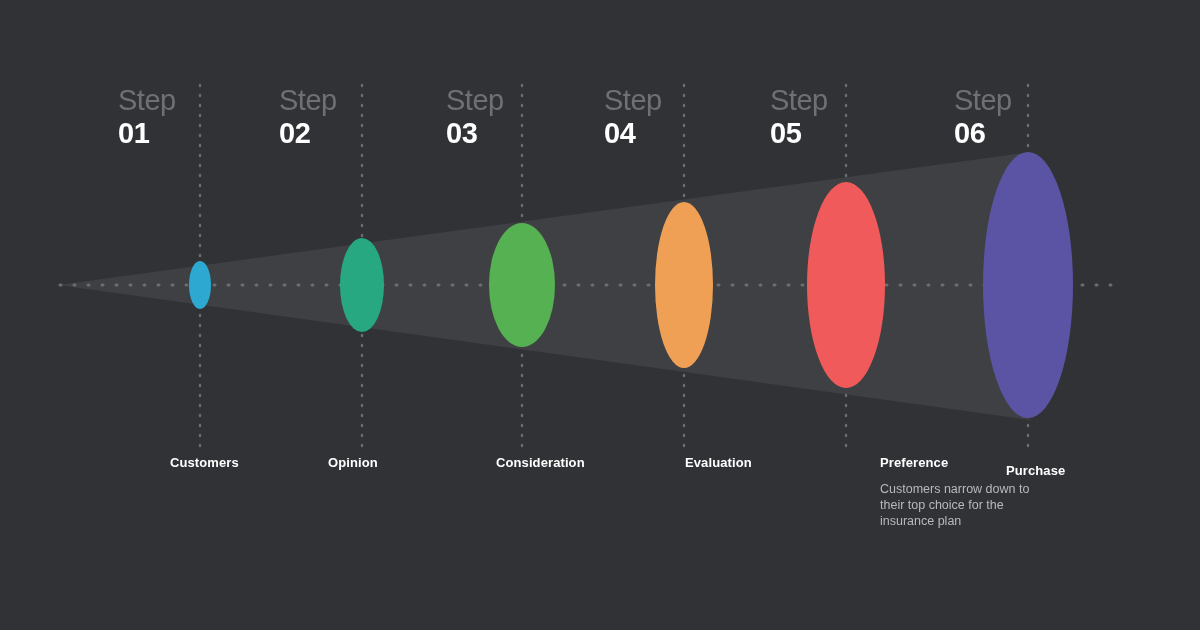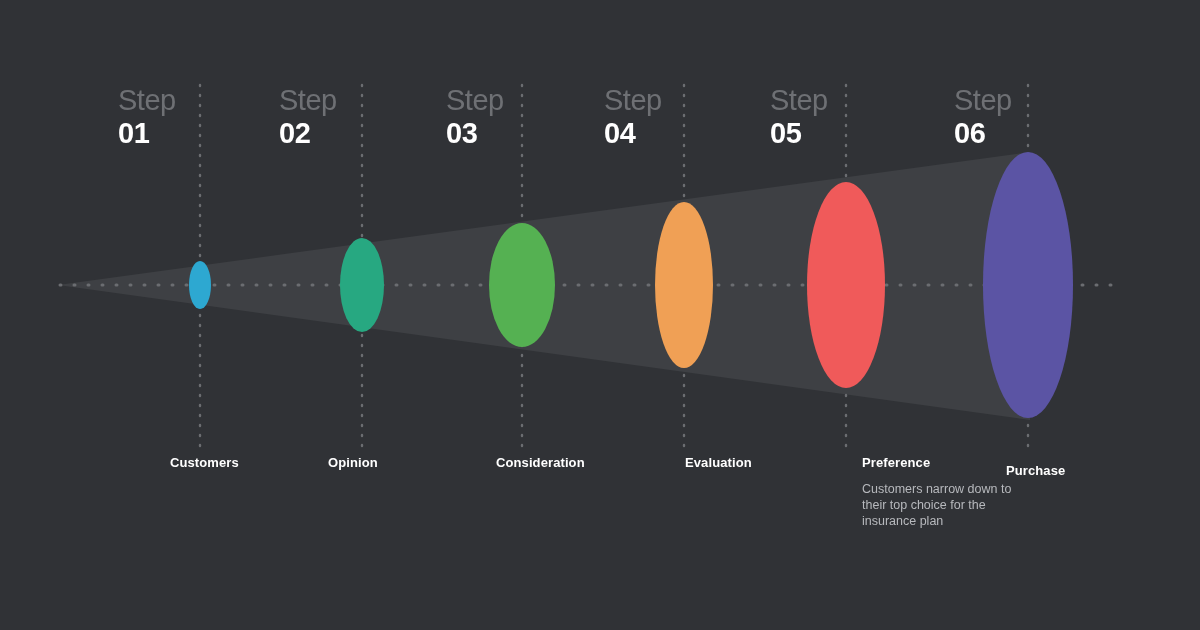--- a/index.html
+++ b/index.html
@@ -122,21 +122,21 @@
   </div>
   <div class="caption" style="left:328px; top:455px;">
     <p class="caption-title">Opinion</p>
   </div>
   <div class="caption" style="left:496px; top:455px; width:160px;">
     <p class="caption-title">Consideration</p>
   </div>
   <div class="caption" style="left:673px; top:455px;margin-left:12px;">
     <p class="caption-title">Evaluation</p>
   </div>
-  <div class="caption" style="left:862px; top:455px; width:158px;">
+  <div class="caption" style="left:880px; top:455px; width:158px;">
     <p class="caption-title">Preference</p>
     <p class="caption-body">Customers narrow down to their top choice for the insurance plan</p>
   </div>
   <div class="caption" style="left:1006px; top:455px; width:150px;margin-top:8px;">
     <p class="caption-title">Purchase</p>
   </div>
 
 </div>
 
 </body></html>

